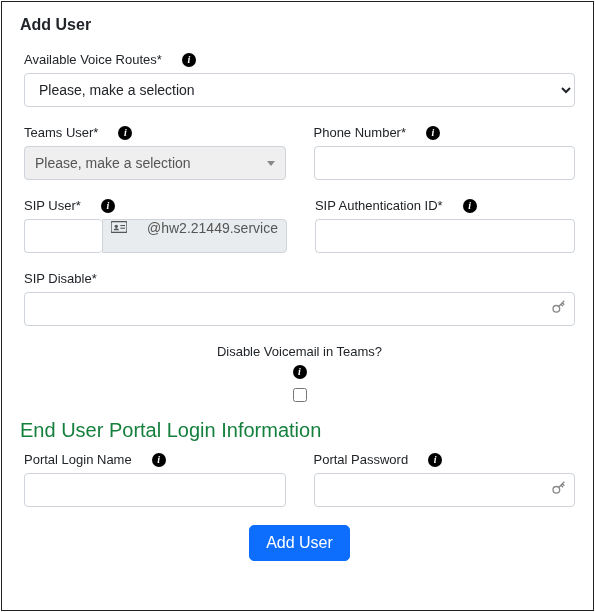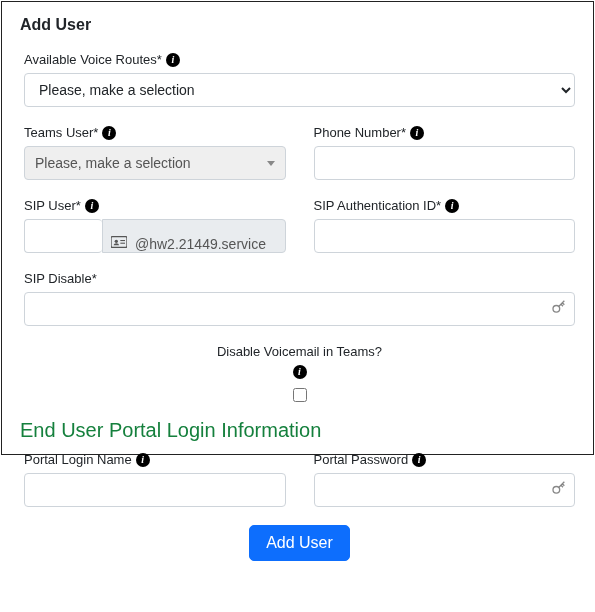--- a/index.html
+++ b/index.html
@@ -7,21 +7,21 @@
   body {
     font-family: Arial, Helvetica, sans-serif;
     font-size: 13px;
     color: #212529;
     width: 595px;
     height: 612px;
   }
   .card {
     border: 1px solid #222;
     width: 593px;
-    height: 454px;
+    height: 610px;
     margin: 1px;
     padding: 14px 18px 18px 18px;
     position: relative;
   }
   .title {
     font-weight: 700;
     font-size: 16px;
     margin: 0 0 18px 0;
   }
   .form-area { padding-left: 4px; }
@@ -30,21 +30,21 @@
     gap: 28px;
     margin-bottom: 18px;
   }
   .col { flex: 1 1 0; display: flex; flex-direction: column; }
   .col-half { width: 50%; }
   .label {
     font-size: 13px;
     margin-bottom: 6px;
     display: flex;
     align-items: center;
-    gap: 4px;
+    gap: 20px;
   }
   .info-icon {
     display: inline-flex;
     width: 14px; height: 14px;
     border-radius: 50%;
     background: #000;
     color: #fff;
     font-weight: 700;
     font-size: 10px;
     align-items: center;
@@ -102,22 +102,22 @@
     background: #fff;
   }
   .input-group .domain-part {
     flex: 1;
     border: 1px solid #ced4da;
     border-top-right-radius: 4px;
     border-bottom-right-radius: 4px;
     background: #e9ecef;
     color: #555;
     display: flex;
-    align-items: flex-end;
-    gap: 8px;
+    align-items: flex-start;
+    gap: 20px;
     padding: 0 8px;
     font-size: 14px;
   }
   .card-icon svg { width: 16px; height: 14px; }
   .password-wrap { position: relative; }
   .password-wrap .key-icon {
     position: absolute;
     right: 8px; top: 50%;
     transform: translateY(-50%);
     color: #777;

